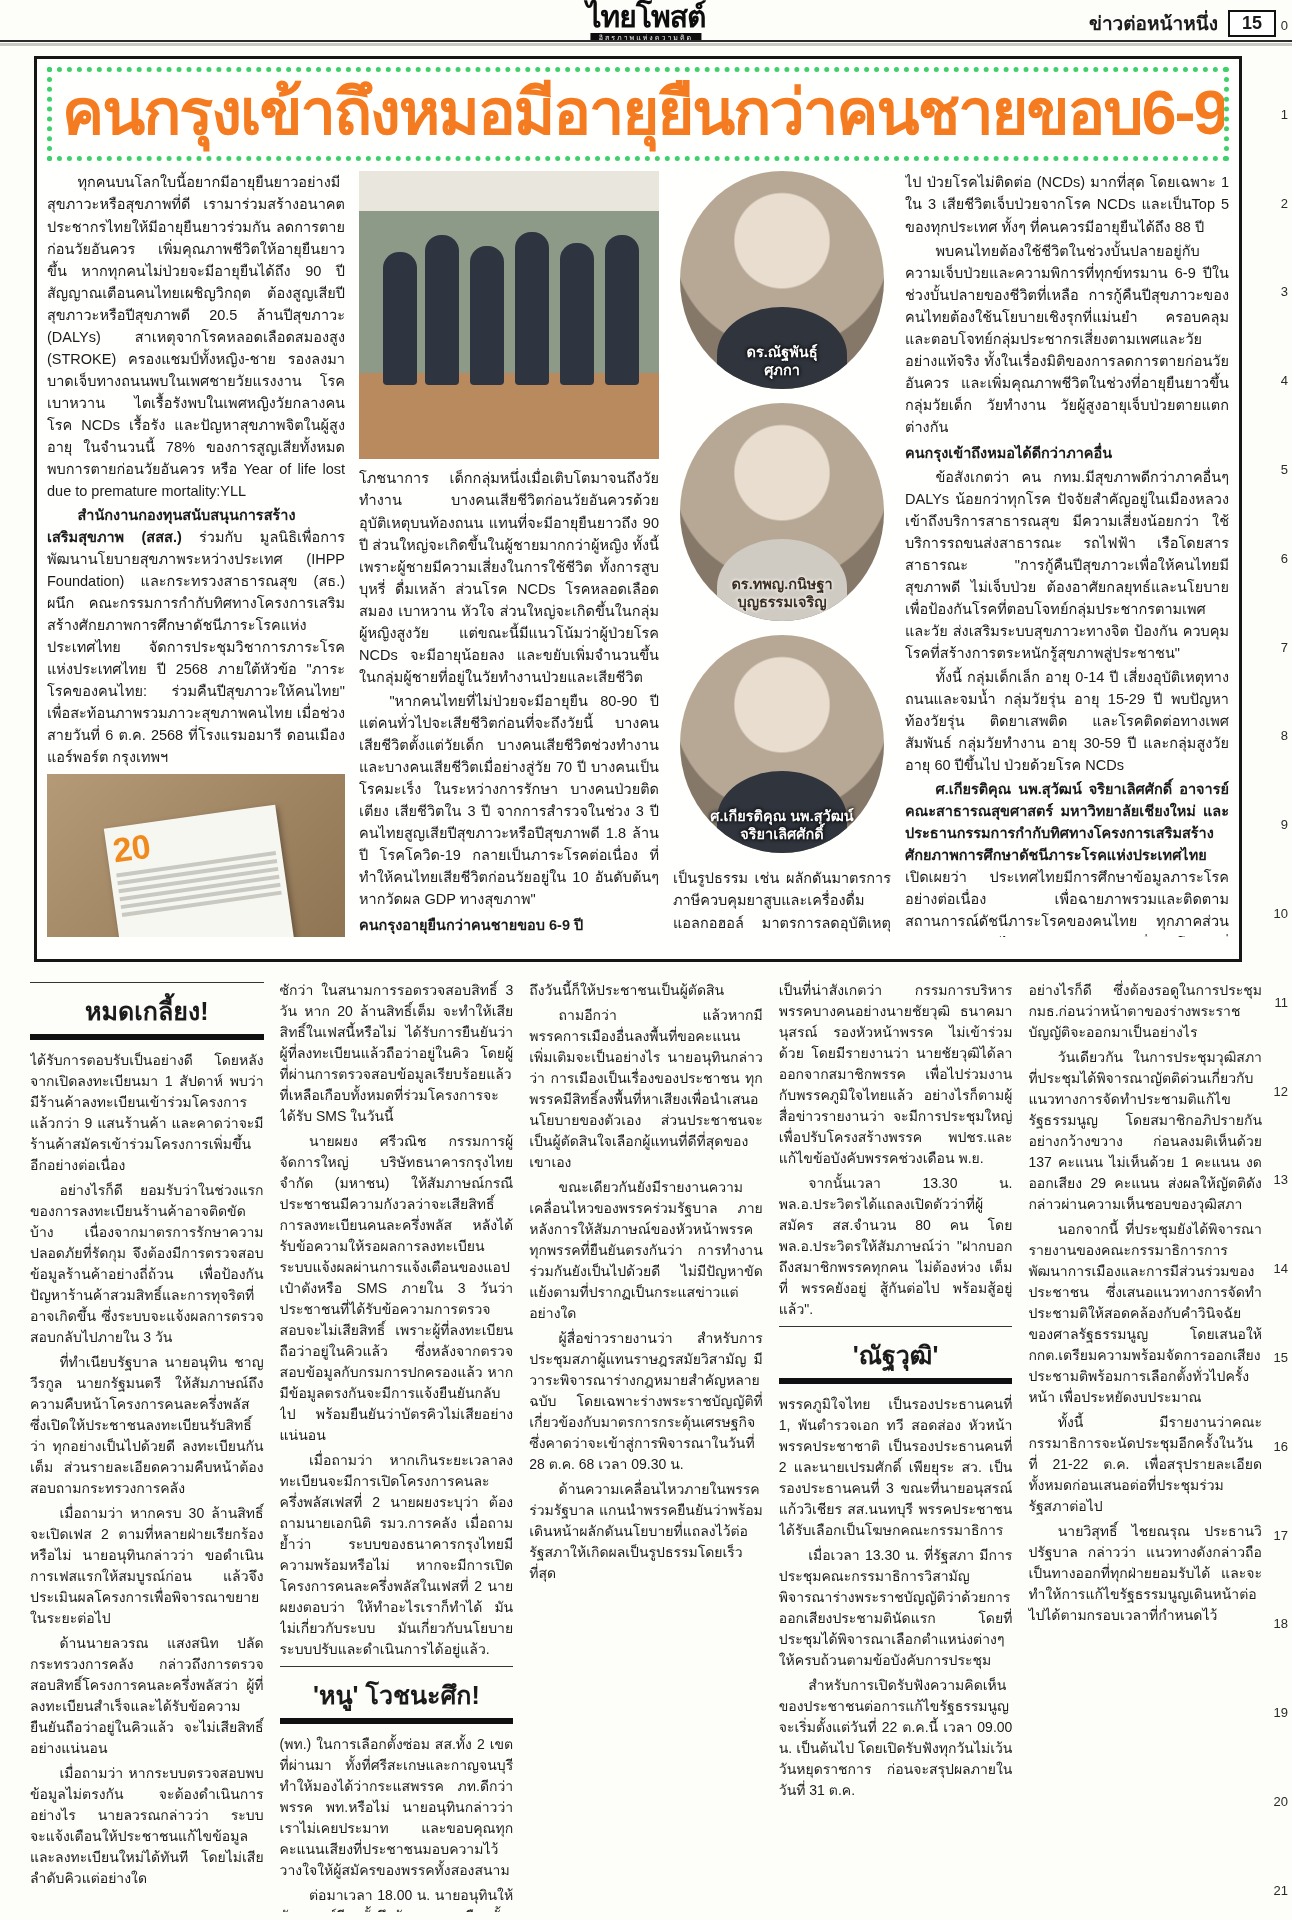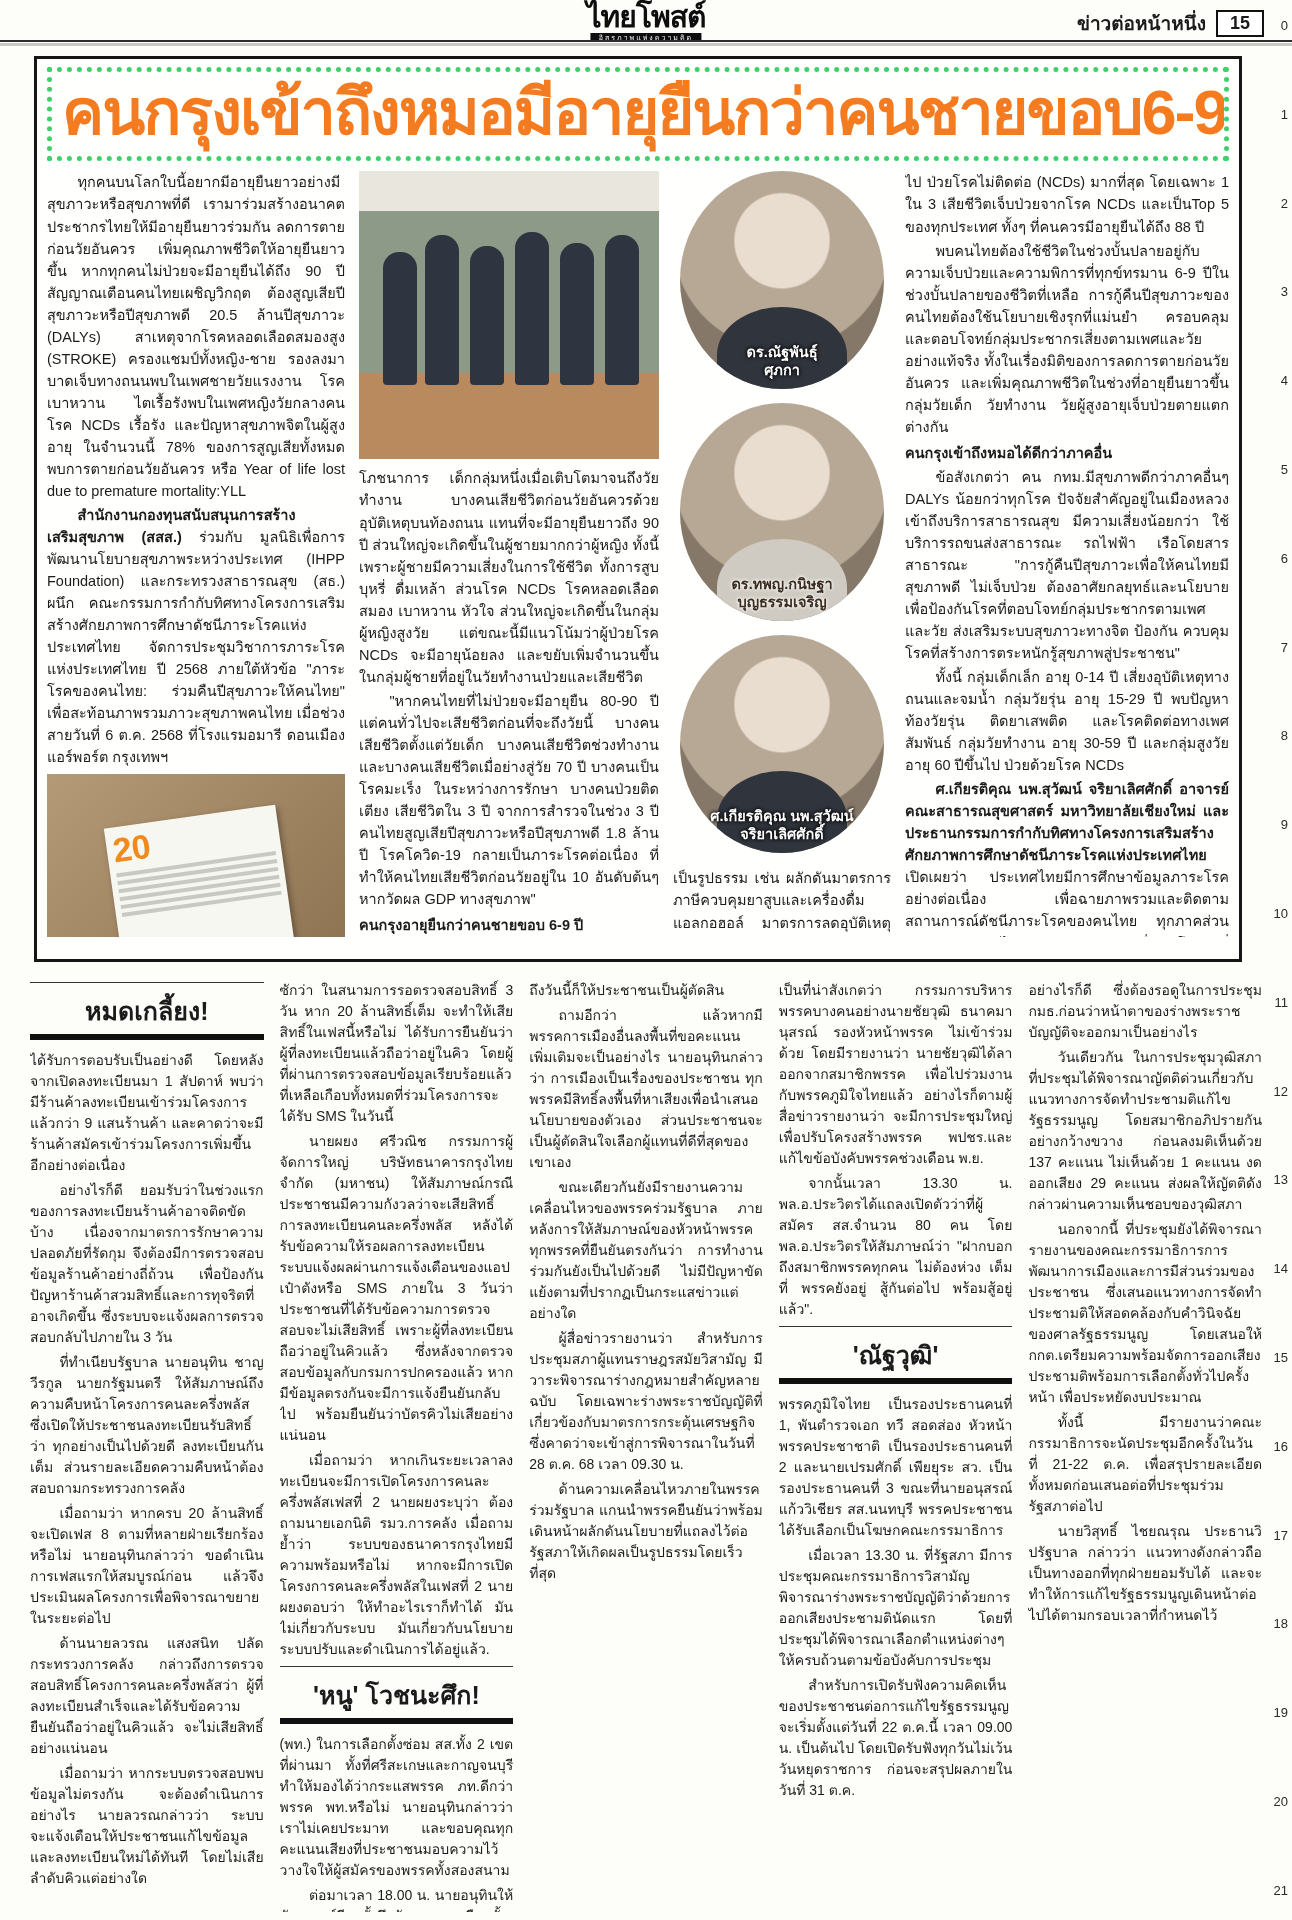--- a/index.html
+++ b/index.html
@@ -13,21 +13,21 @@
   .masthead{
     position:absolute;left:50%;top:2px;transform:translateX(-50%);
     text-align:center;line-height:1;
   }
   .masthead-title{font-size:30px;font-weight:800;letter-spacing:-1px;color:#0d0d0d;}
   .masthead-bar{
     margin:1px auto 0;background:#0d0d0d;color:#fff;
     font-size:7px;letter-spacing:2px;padding:1px 8px;width:max-content;
   }
   .header-right{
-    position:absolute;right:28px;top:8px;display:flex;align-items:center;gap:10px;
+    position:absolute;right:16px;top:8px;display:flex;align-items:center;gap:10px;
   }
   .section-label{font-weight:800;font-size:19px;}
   .page-number-box{
     border:2px solid #111;background:#fff;font-weight:800;font-size:18px;
     min-width:36px;text-align:center;padding:1px 4px;
   }
   .header-rule{position:absolute;left:0;right:0;top:40px;}
   .header-rule .r1{height:2px;background:#2c2c2c;}
   .header-rule .r2{height:3px;background:#c9c9c4;margin-top:1px;}
 
@@ -224,21 +224,21 @@
   </div>
 </div>
 
 <div class="bottom">
 
   <div class="bcol">
     <div class="story-head">หมดเกลี้ยง!</div>
     <p class="noindent">ได้รับการตอบรับเป็นอย่างดี โดยหลังจากเปิดลงทะเบียนมา 1 สัปดาห์ พบว่ามีร้านค้าลงทะเบียนเข้าร่วมโครงการแล้วกว่า 9 แสนร้านค้า และคาดว่าจะมีร้านค้าสมัครเข้าร่วมโครงการเพิ่มขึ้นอีกอย่างต่อเนื่อง</p>
     <p>อย่างไรก็ดี ยอมรับว่าในช่วงแรกของการลงทะเบียนร้านค้าอาจติดขัดบ้าง เนื่องจากมาตรการรักษาความปลอดภัยที่รัดกุม จึงต้องมีการตรวจสอบข้อมูลร้านค้าอย่างถี่ถ้วน เพื่อป้องกันปัญหาร้านค้าสวมสิทธิ์และการทุจริตที่อาจเกิดขึ้น ซึ่งระบบจะแจ้งผลการตรวจสอบกลับไปภายใน 3 วัน</p>
     <p>ที่ทำเนียบรัฐบาล นายอนุทิน ชาญวีรกูล นายกรัฐมนตรี ให้สัมภาษณ์ถึงความคืบหน้าโครงการคนละครึ่งพลัส ซึ่งเปิดให้ประชาชนลงทะเบียนรับสิทธิ์ว่า ทุกอย่างเป็นไปด้วยดี ลงทะเบียนกันเต็ม ส่วนรายละเอียดความคืบหน้าต้องสอบถามกระทรวงการคลัง</p>
-    <p>เมื่อถามว่า หากครบ 20 ล้านสิทธิ์ จะเปิดเฟส 8 ตามที่หลายฝ่ายเรียกร้องหรือไม่ นายอนุทินกล่าวว่า ขอดำเนินการเฟสแรกให้สมบูรณ์ก่อน แล้วจึงประเมินผลโครงการเพื่อพิจารณาขยายในระยะต่อไป</p>
+    <p>เมื่อถามว่า หากครบ 30 ล้านสิทธิ์ จะเปิดเฟส 2 ตามที่หลายฝ่ายเรียกร้องหรือไม่ นายอนุทินกล่าวว่า ขอดำเนินการเฟสแรกให้สมบูรณ์ก่อน แล้วจึงประเมินผลโครงการเพื่อพิจารณาขยายในระยะต่อไป</p>
     <p>ด้านนายลวรณ แสงสนิท ปลัดกระทรวงการคลัง กล่าวถึงการตรวจสอบสิทธิ์โครงการคนละครึ่งพลัสว่า ผู้ที่ลงทะเบียนสำเร็จและได้รับข้อความยืนยันถือว่าอยู่ในคิวแล้ว จะไม่เสียสิทธิ์อย่างแน่นอน</p>
     <p>เมื่อถามว่า หากระบบตรวจสอบพบข้อมูลไม่ตรงกัน จะต้องดำเนินการอย่างไร นายลวรณกล่าวว่า ระบบจะแจ้งเตือนให้ประชาชนแก้ไขข้อมูลและลงทะเบียนใหม่ได้ทันที โดยไม่เสียลำดับคิวแต่อย่างใด</p>
   </div>
 
   <div class="bcol">
     <p class="noindent">ซักว่า ในสนามการรอตรวจสอบสิทธิ์ 3 วัน หาก 20 ล้านสิทธิ์เต็ม จะทำให้เสียสิทธิ์ในเฟสนี้หรือไม่ ได้รับการยืนยันว่าผู้ที่ลงทะเบียนแล้วถือว่าอยู่ในคิว โดยผู้ที่ผ่านการตรวจสอบข้อมูลเรียบร้อยแล้วที่เหลือเกือบทั้งหมดที่ร่วมโครงการจะได้รับ SMS ในวันนี้</p>
     <p><span class="lead-bold">นายผยง ศรีวณิช กรรมการผู้จัดการใหญ่ บริษัทธนาคารกรุงไทย จำกัด (มหาชน)</span><span> ให้สัมภาษณ์กรณีประชาชนมีความกังวลว่าจะเสียสิทธิ์การลงทะเบียนคนละครึ่งพลัส หลังได้รับข้อความให้รอผลการลงทะเบียนระบบแจ้งผลผ่านการแจ้งเตือนของแอปเป๋าตังหรือ SMS ภายใน 3 วันว่า ประชาชนที่ได้รับข้อความการตรวจสอบจะไม่เสียสิทธิ์ เพราะผู้ที่ลงทะเบียนถือว่าอยู่ในคิวแล้ว ซึ่งหลังจากตรวจสอบข้อมูลกับกรมการปกครองแล้ว หากมีข้อมูลตรงกันจะมีการแจ้งยืนยันกลับไป พร้อมยืนยันว่าบัตรคิวไม่เสียอย่างแน่นอน</span></p>
     <p>เมื่อถามว่า หากเกินระยะเวลาลงทะเบียนจะมีการเปิดโครงการคนละครึ่งพลัสเฟสที่ 2 นายผยงระบุว่า ต้องถามนายเอกนิติ รมว.การคลัง เมื่อถามย้ำว่า ระบบของธนาคารกรุงไทยมีความพร้อมหรือไม่ หากจะมีการเปิดโครงการคนละครึ่งพลัสในเฟสที่ 2 นายผยงตอบว่า ให้ทำอะไรเราก็ทำได้ มันไม่เกี่ยวกับระบบ มันเกี่ยวกับนโยบาย ระบบปรับและดำเนินการได้อยู่แล้ว.</p>
     <div class="story-head">'หนู' โวชนะศึก!</div>
     <p class="noindent">(พท.) ในการเลือกตั้งซ่อม สส.ทั้ง 2 เขตที่ผ่านมา ทั้งที่ศรีสะเกษและกาญจนบุรี ทำให้มองได้ว่ากระแสพรรค ภท.ดีกว่าพรรค พท.หรือไม่ นายอนุทินกล่าวว่า เราไม่เคยประมาท และขอบคุณทุกคะแนนเสียงที่ประชาชนมอบความไว้วางใจให้ผู้สมัครของพรรคทั้งสองสนาม</p>

